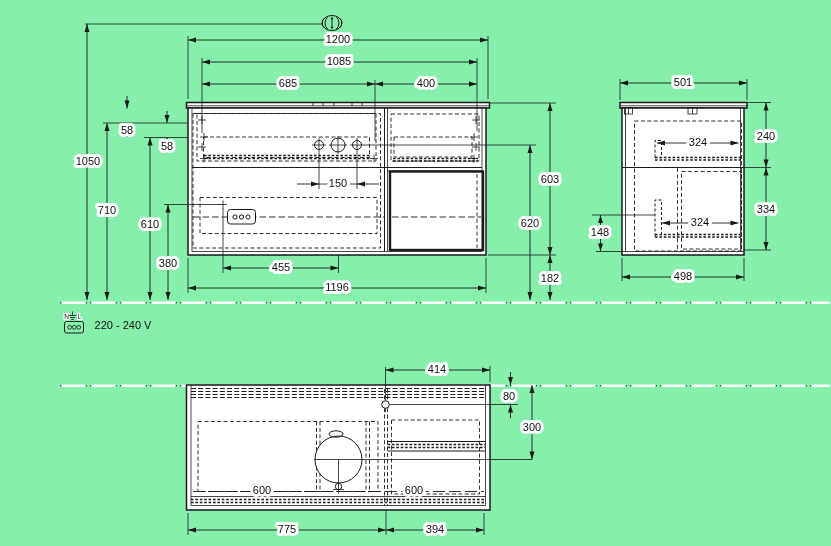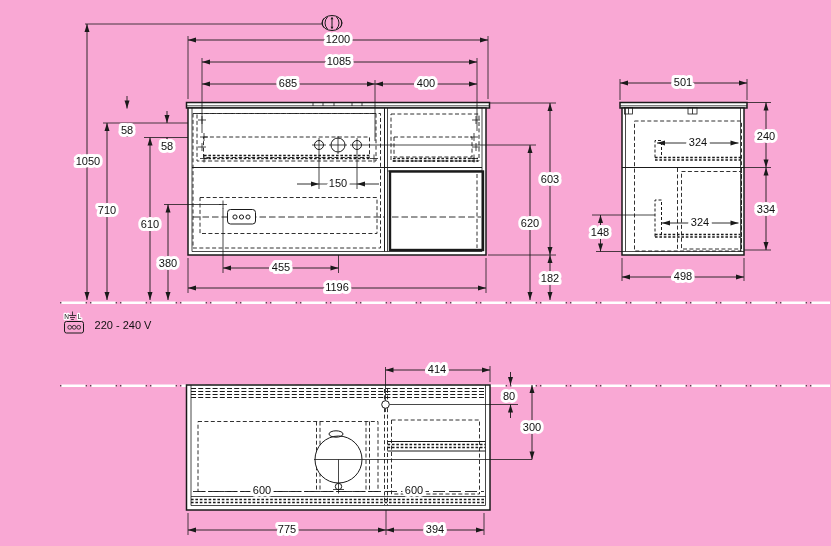--- a/index.html
+++ b/index.html
@@ -1,16 +1,16 @@
 <!DOCTYPE html>
 <html><head>
 <meta charset="utf-8">
 <style>
   html,body{margin:0;padding:0;background:#fff}
-  #stage{position:relative;width:831px;height:546px;background:#f9a8d4;overflow:hidden}
+  #stage{position:relative;width:831px;height:546px;background:#86efac;overflow:hidden}
   svg{display:block}
   .ln{stroke:#1a1a1a;fill:none;stroke-width:1}
   .thin{stroke-width:.8}
   .med{stroke-width:1.5}
   .thick{stroke-width:2.4}
   .fw{fill:#fff}
   .d1{stroke-dasharray:4 2.4;stroke-width:.9}       
   .d2{stroke-dasharray:2.6 1.8;stroke-width:1.4}    
   .d3{stroke-dasharray:6.5 3;stroke-width:.9}       
   .dl{stroke-dasharray:12 4;stroke-width:.9}        

